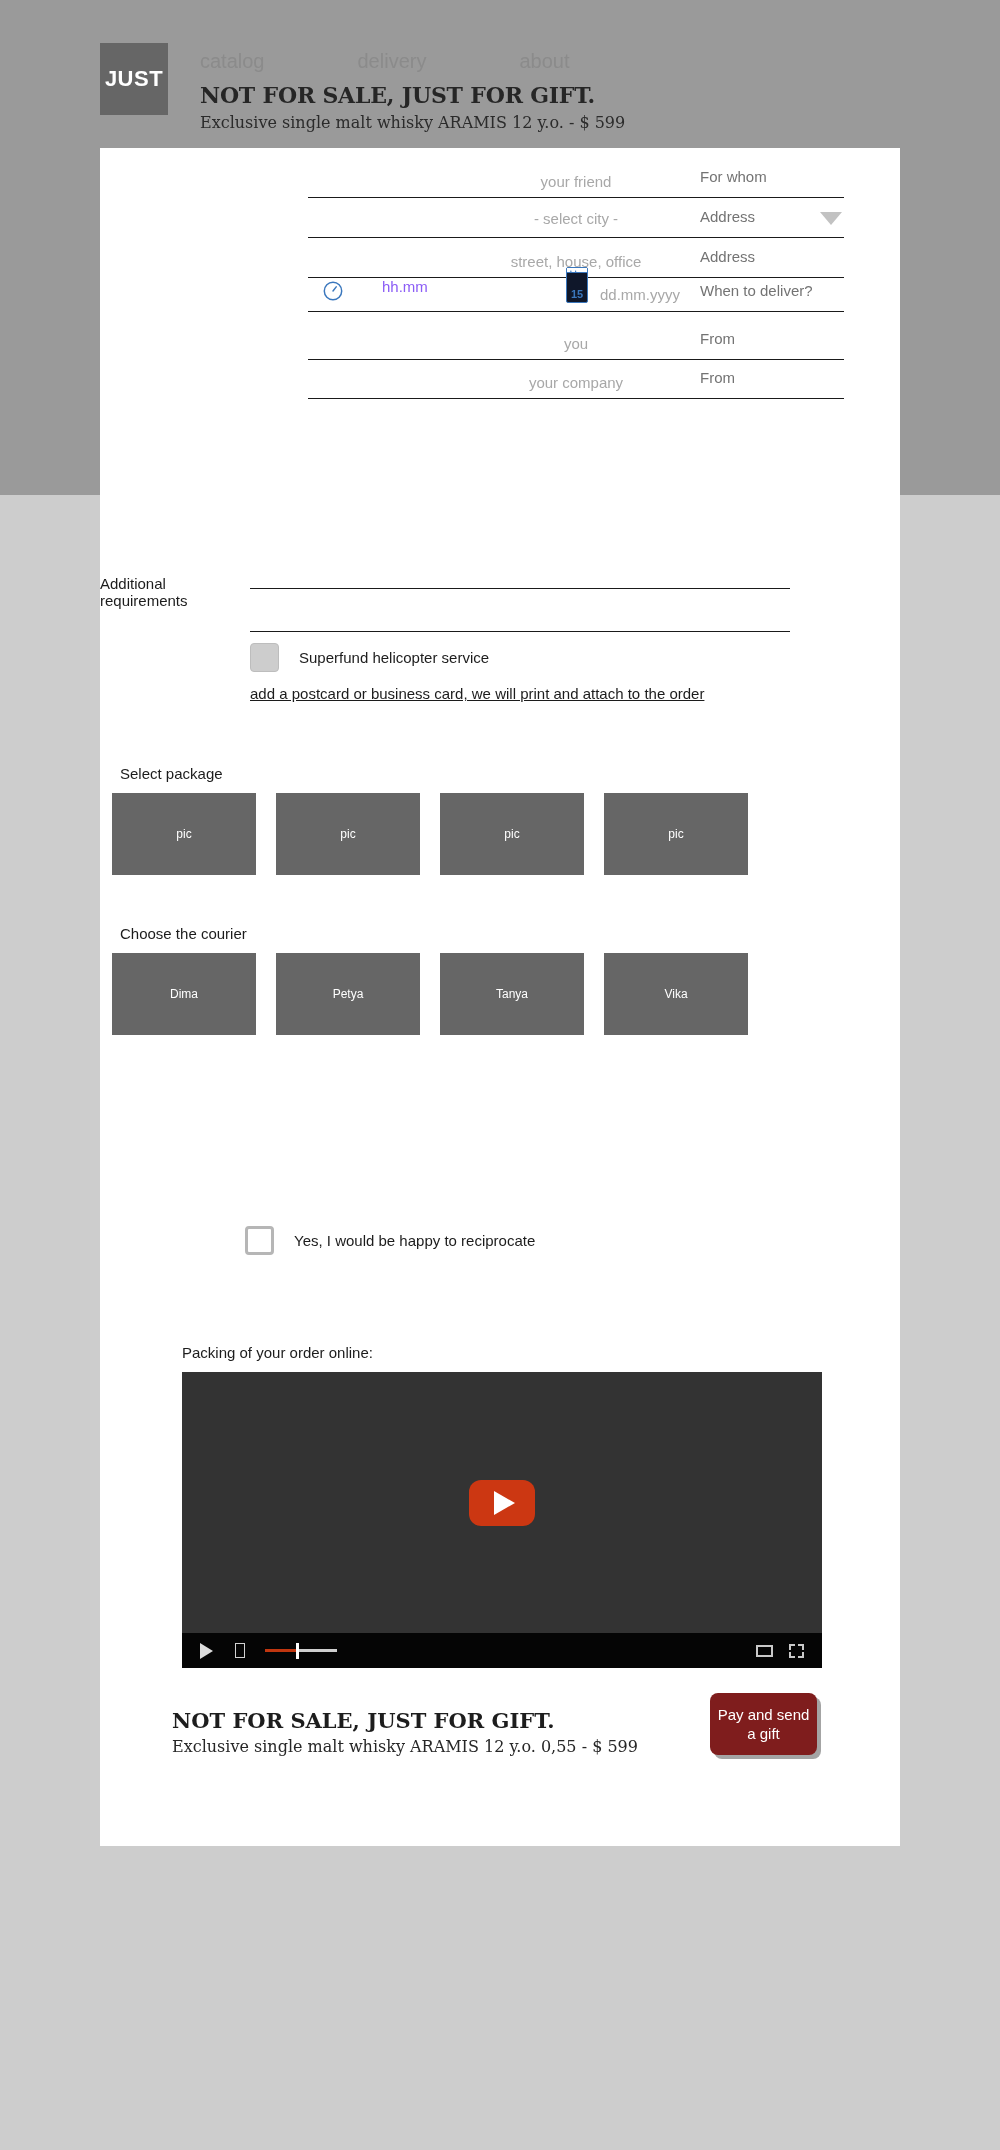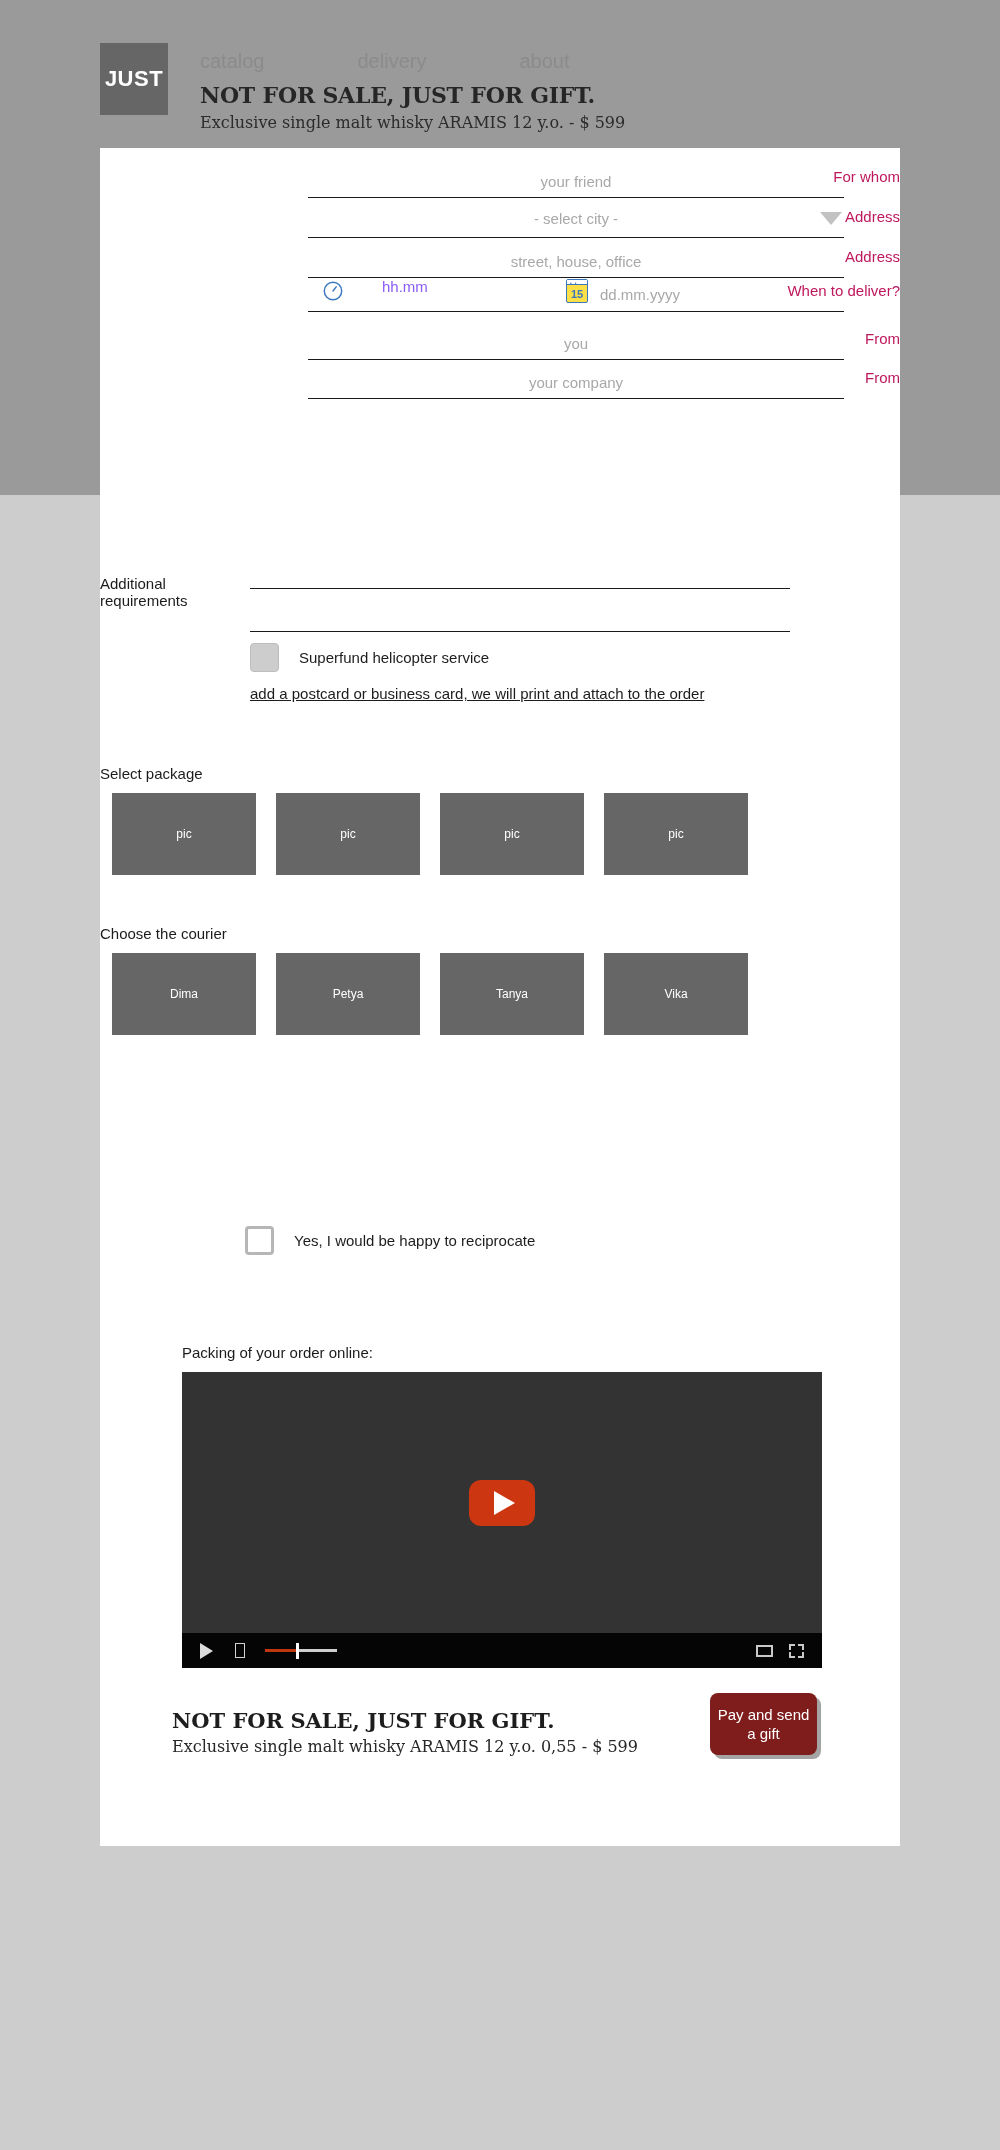--- a/index.html
+++ b/index.html
@@ -55,22 +55,22 @@
     width: 800px; height: 1698px;
     background: #ffffff;
   }
 
   
   .form-row {
     position: absolute; left: 0; width: 800px; height: 40px;
   }
   .form-label {
     position: absolute; right: 0; top: 10px;
-    width: 200px; text-align: right;
-    font-size: 15px; color: #be185d;
+    width: 200px; 
+    font-size: 15px; color: #737373;
   }
   .field {
     position: absolute; left: 208px; top: 0;
     width: 536px; height: 40px;
     border-bottom: 1.5px solid #1a1a1a;
   }
   .field .ph {
     position: absolute; left: 0; right: 0; bottom: 7px;
     text-align: center;
     font-size: 15px; color: #a8a8a8;
@@ -89,23 +89,23 @@
     position: absolute; left: 208px; top: 0;
     width: 536px; height: 40px;
     border-bottom: 1.5px solid #1a1a1a;
   }
   .clock-icon {
     position: absolute; left: 14px; bottom: 9px;
     width: 22px; height: 22px;
   }
   .cal-icon {
     position: absolute; left: 258px; bottom: 8px;
-    width: 22px; height: 24px;
+    width: 22px; height: 36px;
     border: 1.5px solid #3a77bd; border-radius: 2px;
-    background: #fde047;
+    background: #0f172a;
     display: flex; align-items: flex-end; justify-content: center;
   }
   .cal-icon .cal-top {
     position: absolute; left: 0; right: 0; top: 0; height: 5px;
     background: #ffffff; border-bottom: 1px solid #3a77bd;
   }
   .cal-icon .cal-dots {
     position: absolute; left: 3px; top: 1px;
     font-size: 5px; color: #3a77bd; letter-spacing: 3px; line-height: 5px;
   }
@@ -149,21 +149,21 @@
   .chk-label { margin-left: 20px; font-size: 15px; color: #1c1c1c; }
 
   .postcard-link {
     position: absolute; left: 150px; top: 537px;
     font-size: 15px; color: #1c1c1c;
     text-decoration: underline; cursor: pointer;
   }
 
   
   .section-title {
-    position: absolute; left: 0;
+    position: absolute; left: 20px;
     font-size: 15px; color: #1c1c1c;
   }
   .tile-strip { position: absolute; left: 12px; display: flex; gap: 20px; }
   .tile {
     width: 144px; height: 82px;
     background: #666666;
     display: flex; align-items: center; justify-content: center;
     color: #ffffff; font-size: 12px;
   }
 

